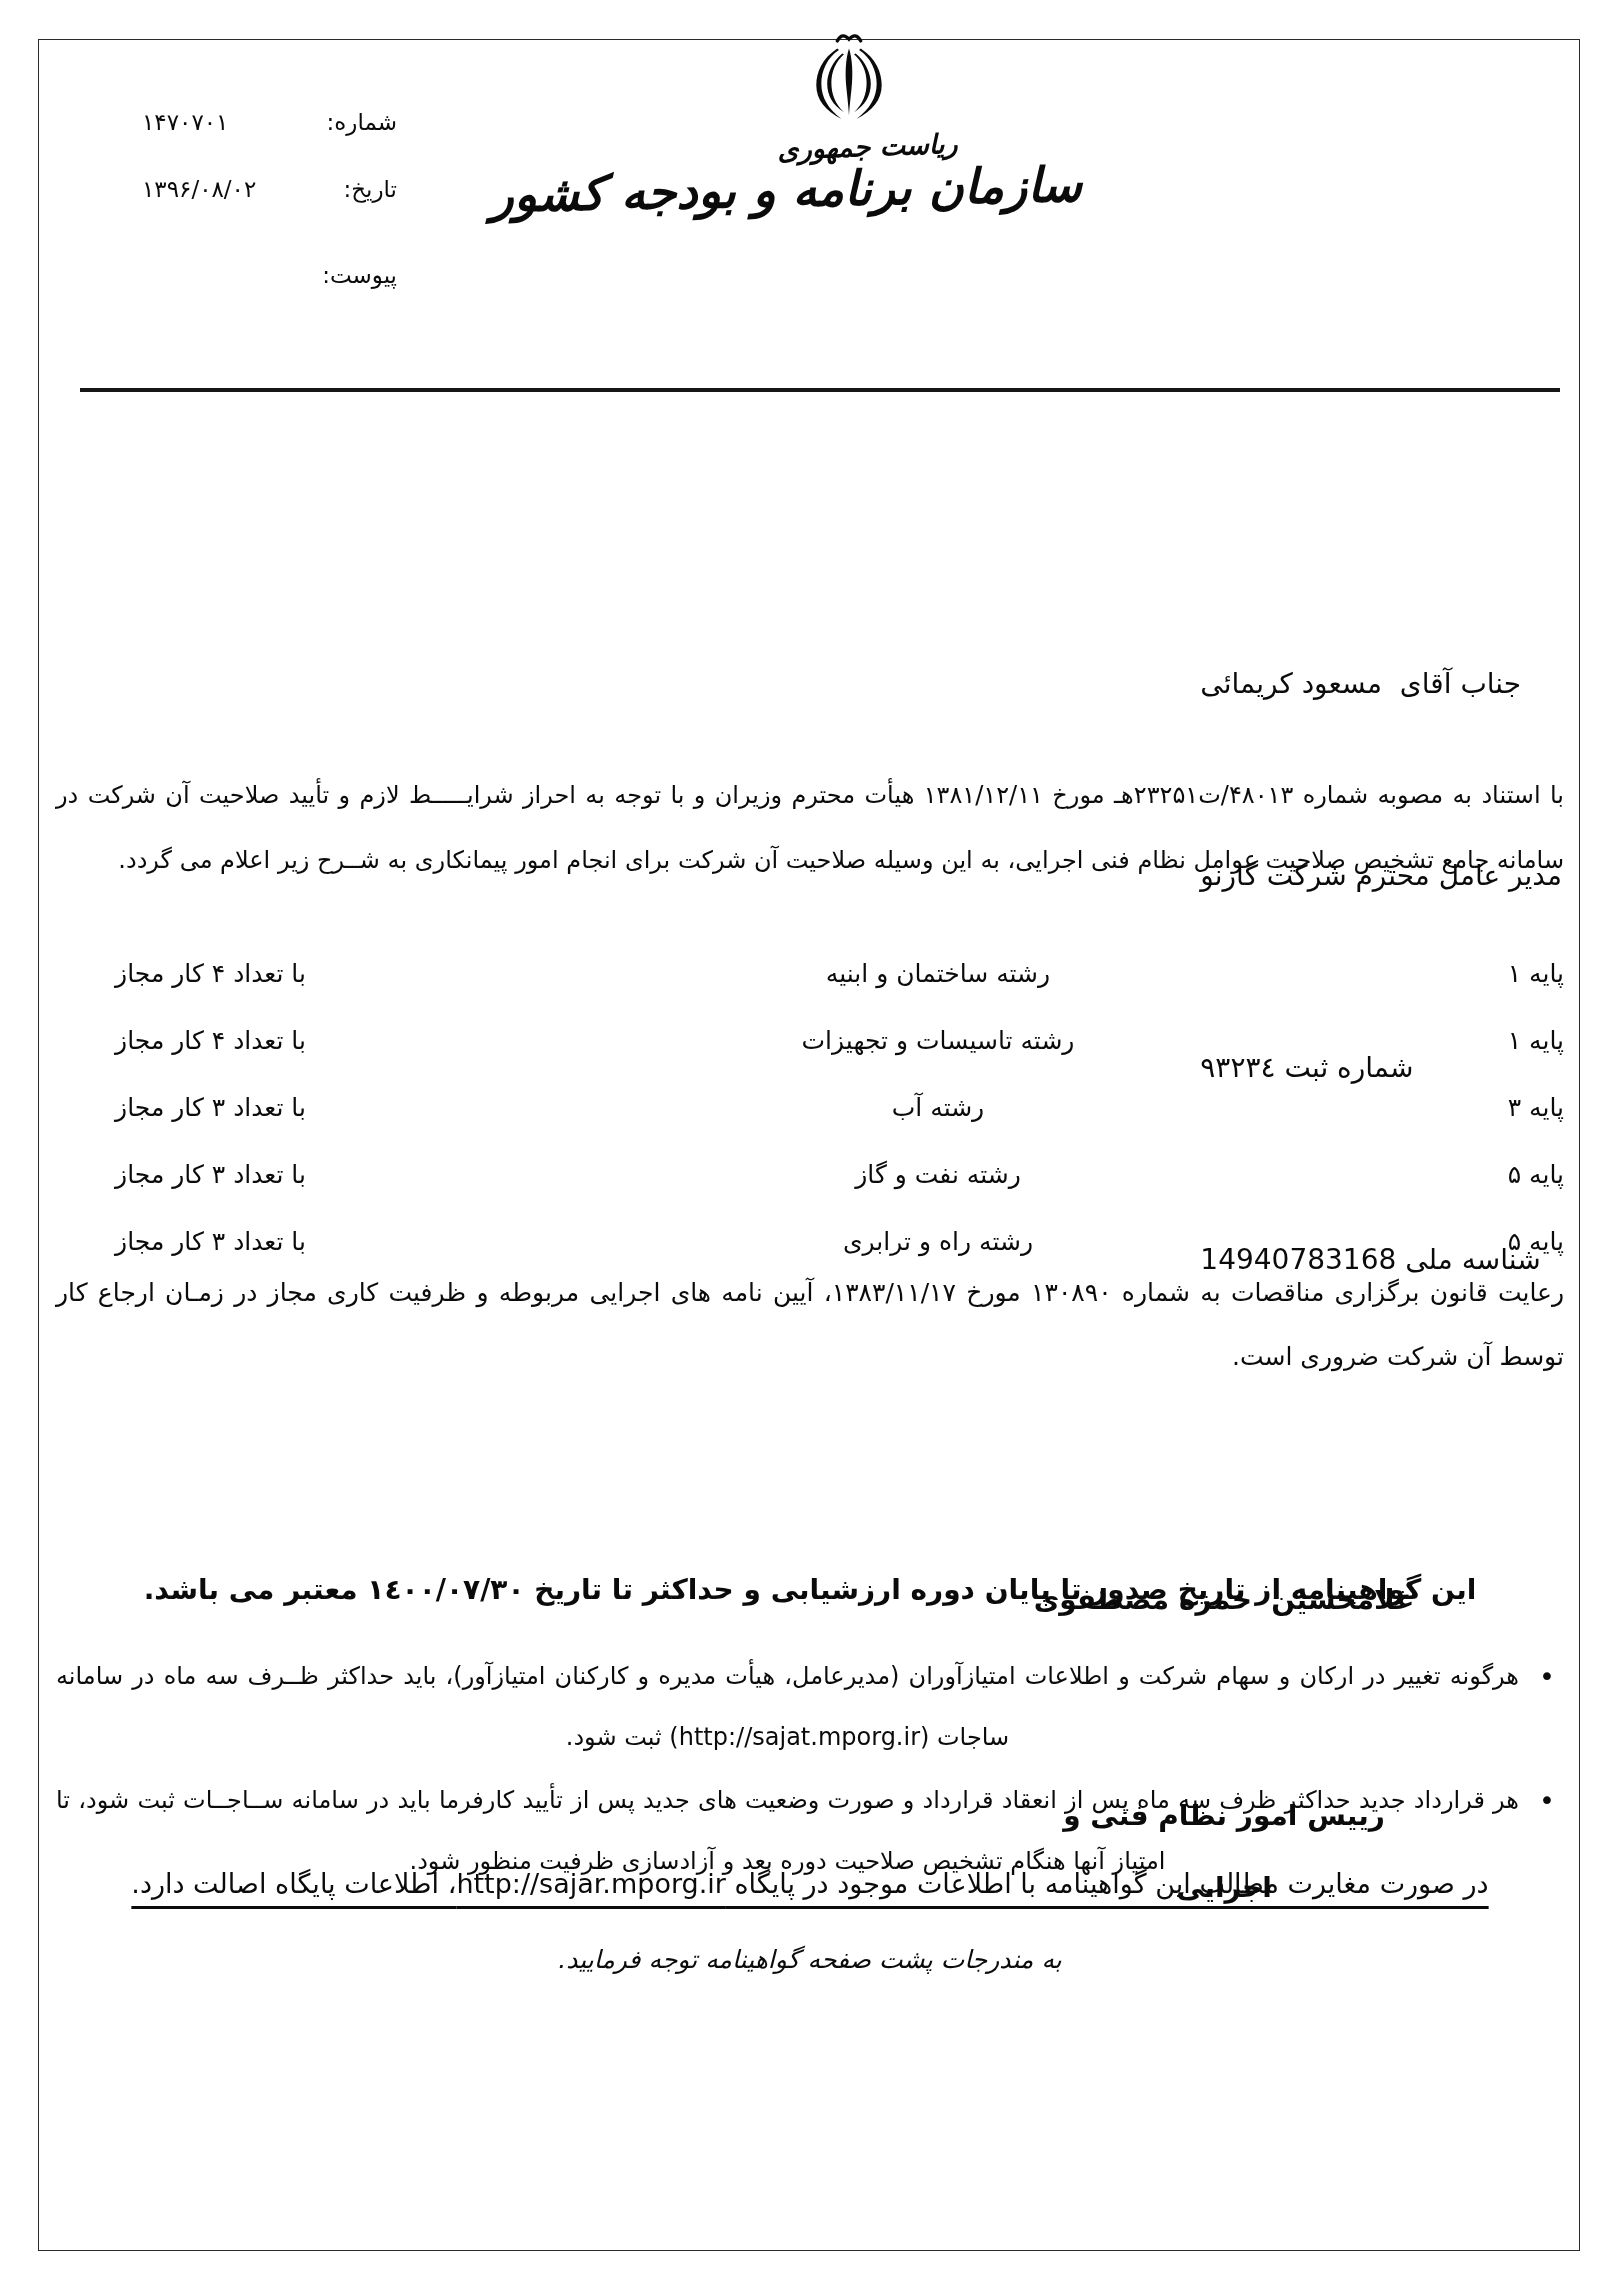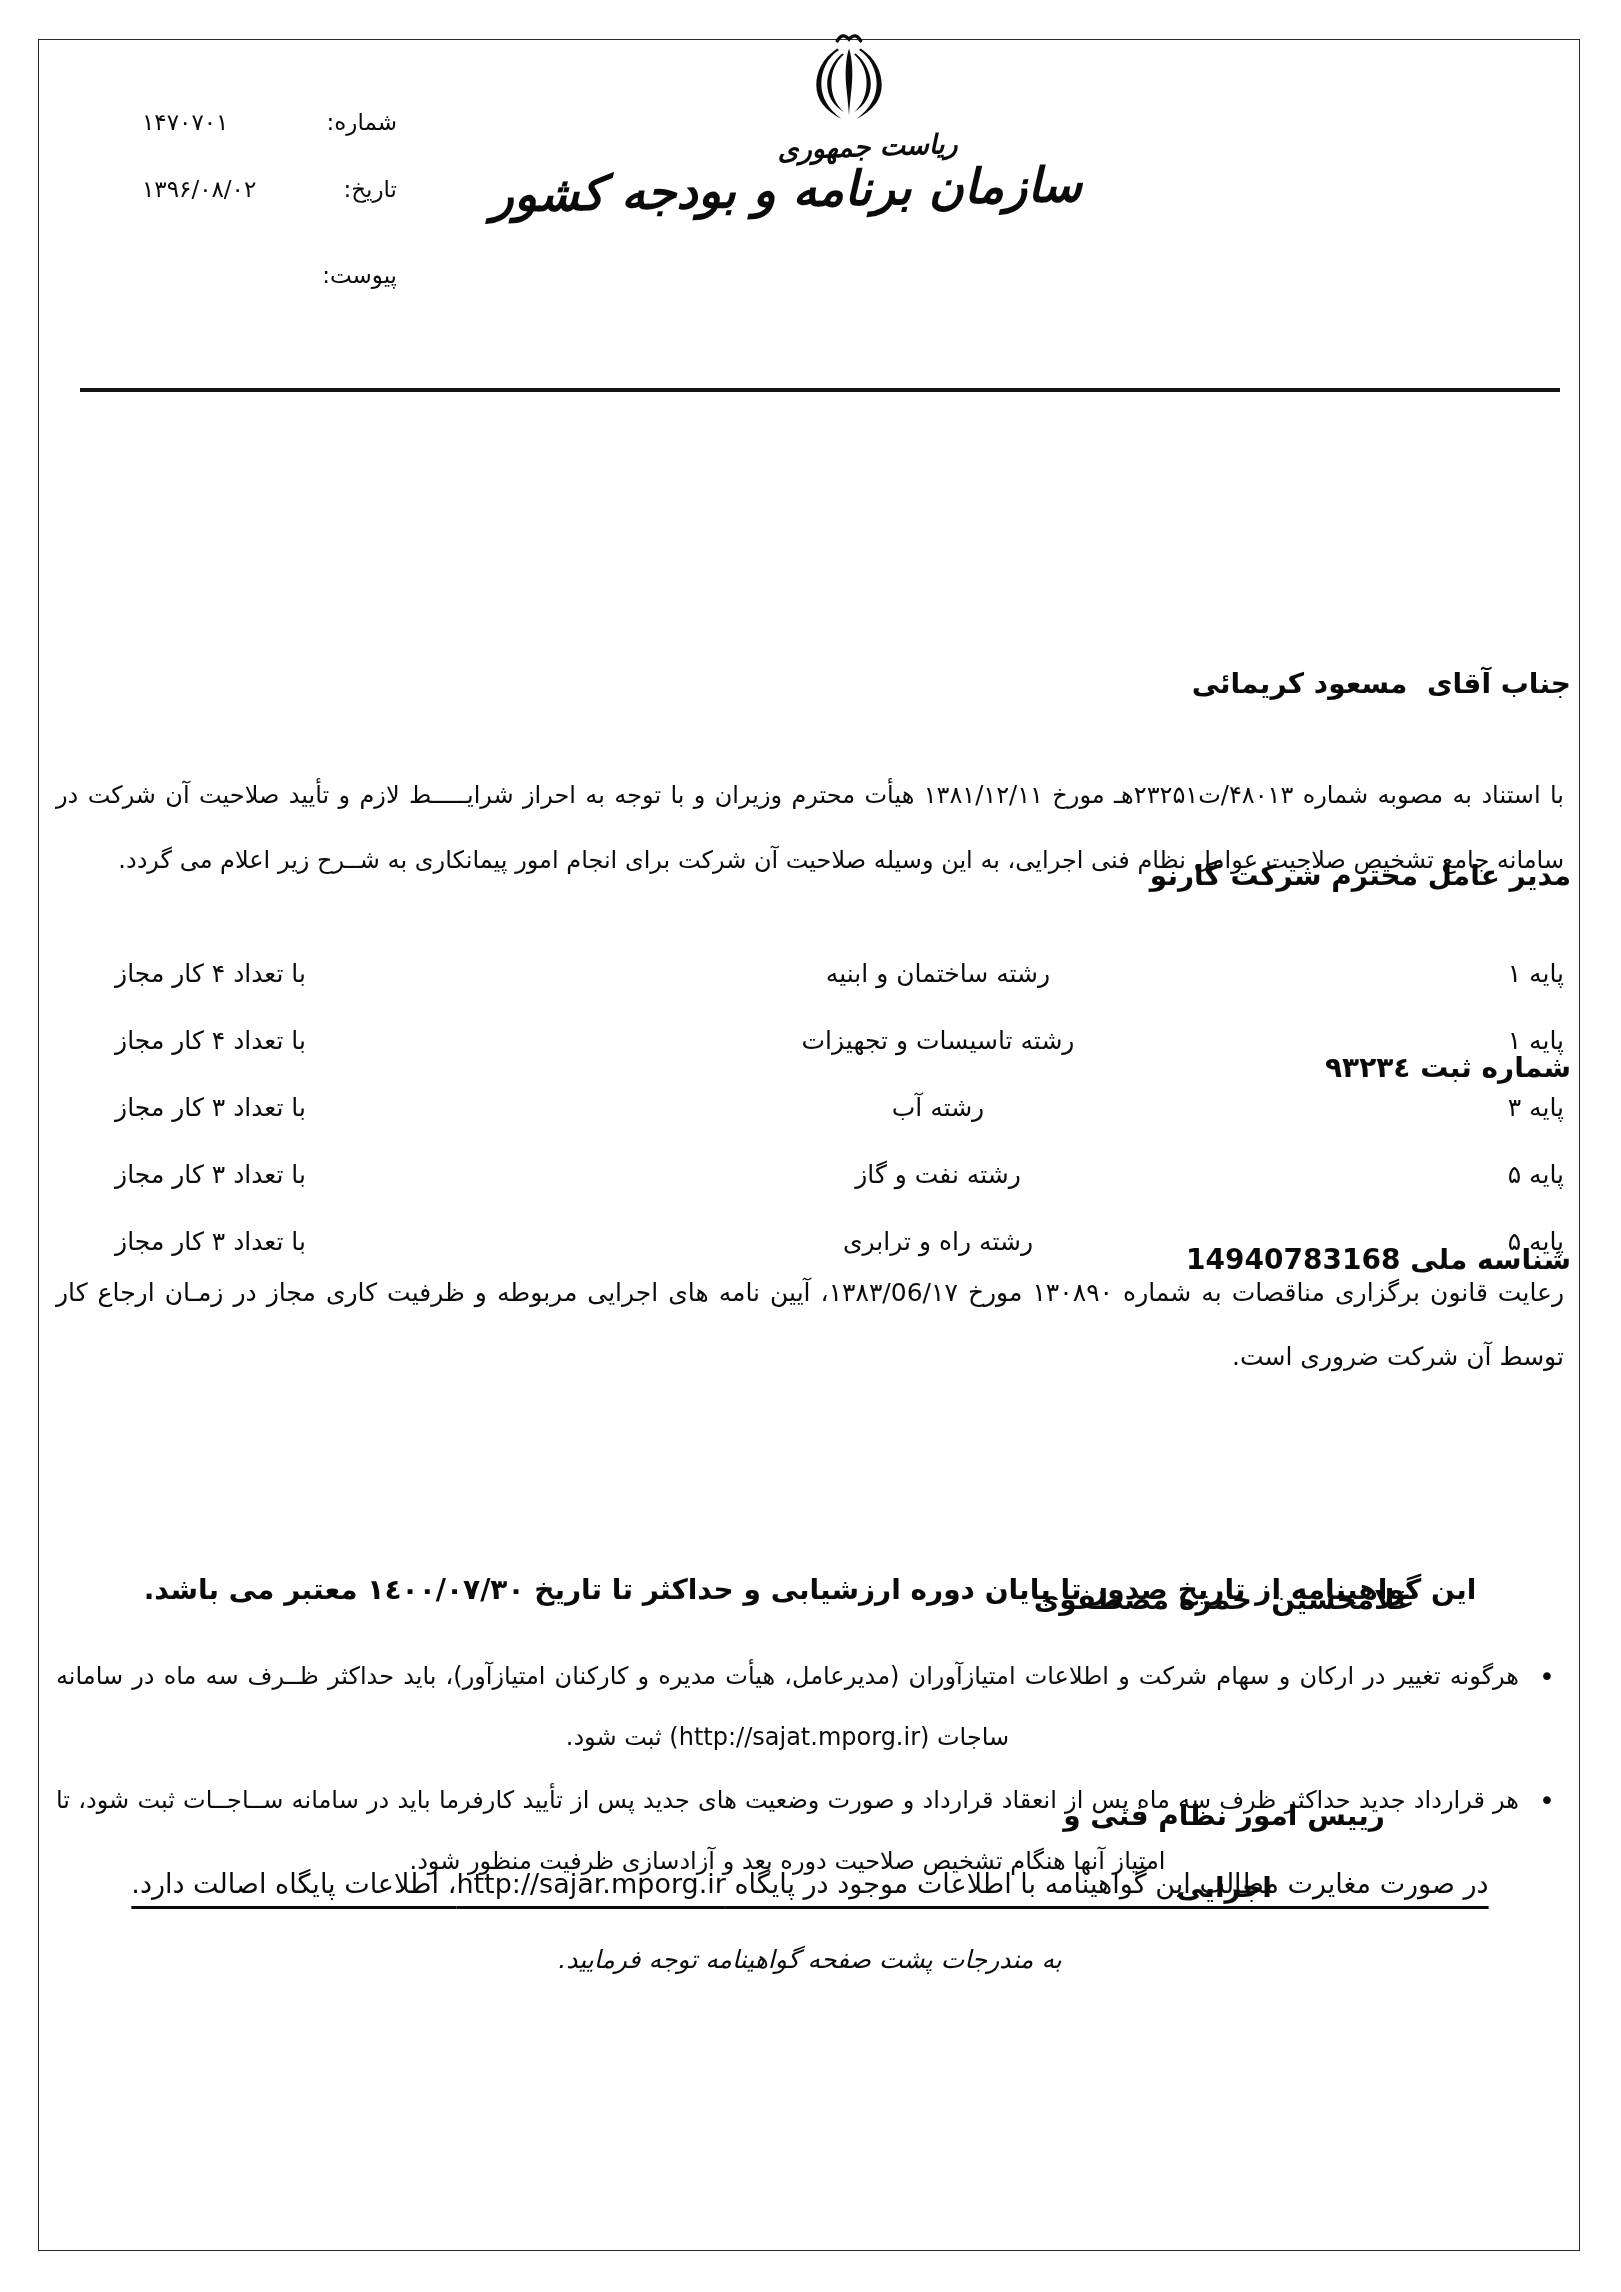--- a/index.html
+++ b/index.html
@@ -38,22 +38,22 @@
   }
   .divider{
     position:absolute;left:81px;top:388px;width:1480px;
     border-top:4.5px solid #161616;
   }
   .doc-title{
     position:absolute;left:0;top:412px;width:1622px;
     text-align:center;font-size:48px;
   }
   .recipient{
-    position:absolute;right:50px;top:524px;
-    text-align:right;font-weight:bold;font-size:28px;line-height:64px;
+    position:absolute;right:59px;top:524px;
+    text-align:left;font-weight:normal;font-size:28px;line-height:64px;
     white-space:pre-wrap;
   }
   .intro{
     position:absolute;right:57px;left:57px;top:763px;
     font-size:24px;line-height:65px;
     text-align:justify;text-align-last:right;
   }
   .qual-table{position:absolute;right:57px;left:57px;top:940px;}
   .qual-row{
     display:flex;direction:rtl;align-items:center;height:67px;font-size:25px;
@@ -159,21 +159,21 @@
       <span class="qual-field">رشته نفت و گاز</span>
       <span class="qual-capacity">با تعداد ۳ کار مجاز</span>
     </div>
     <div class="qual-row">
       <span class="qual-grade">پایه ۵</span>
       <span class="qual-field">رشته راه و ترابری</span>
       <span class="qual-capacity">با تعداد ۳ کار مجاز</span>
     </div>
   </div>
 
-  <div class="tender-note">رعایت قانون برگزاری مناقصات به شماره ۱۳۰۸۹۰ مورخ ۱۳۸۳/06/۱۷، آیین نامه های اجرایی مربوطه و ظرفیت کاری مجاز در زمـان ارجاع کار توسط آن شرکت ضروری است.</div>
+  <div class="tender-note">رعایت قانون برگزاری مناقصات به شماره ۱۳۰۸۹۰ مورخ ۱۳۸۳/۱۱/۱۷، آیین نامه های اجرایی مربوطه و ظرفیت کاری مجاز در زمـان ارجاع کار توسط آن شرکت ضروری است.</div>
 
   <div class="signature">
     <div>غلامحسین  حمزه مصطفوی</div>
     <div>رییس امور نظام فنی و اجرایی</div>
   </div>
 
   <div class="validity">این گواهینامه از تاریخ صدور تا پایان دوره ارزشیابی و حداکثر تا تاریخ ١٤٠٠/٠٧/٣٠ معتبر می باشد.</div>
 
   <div class="notes">
     <div class="note-item">

